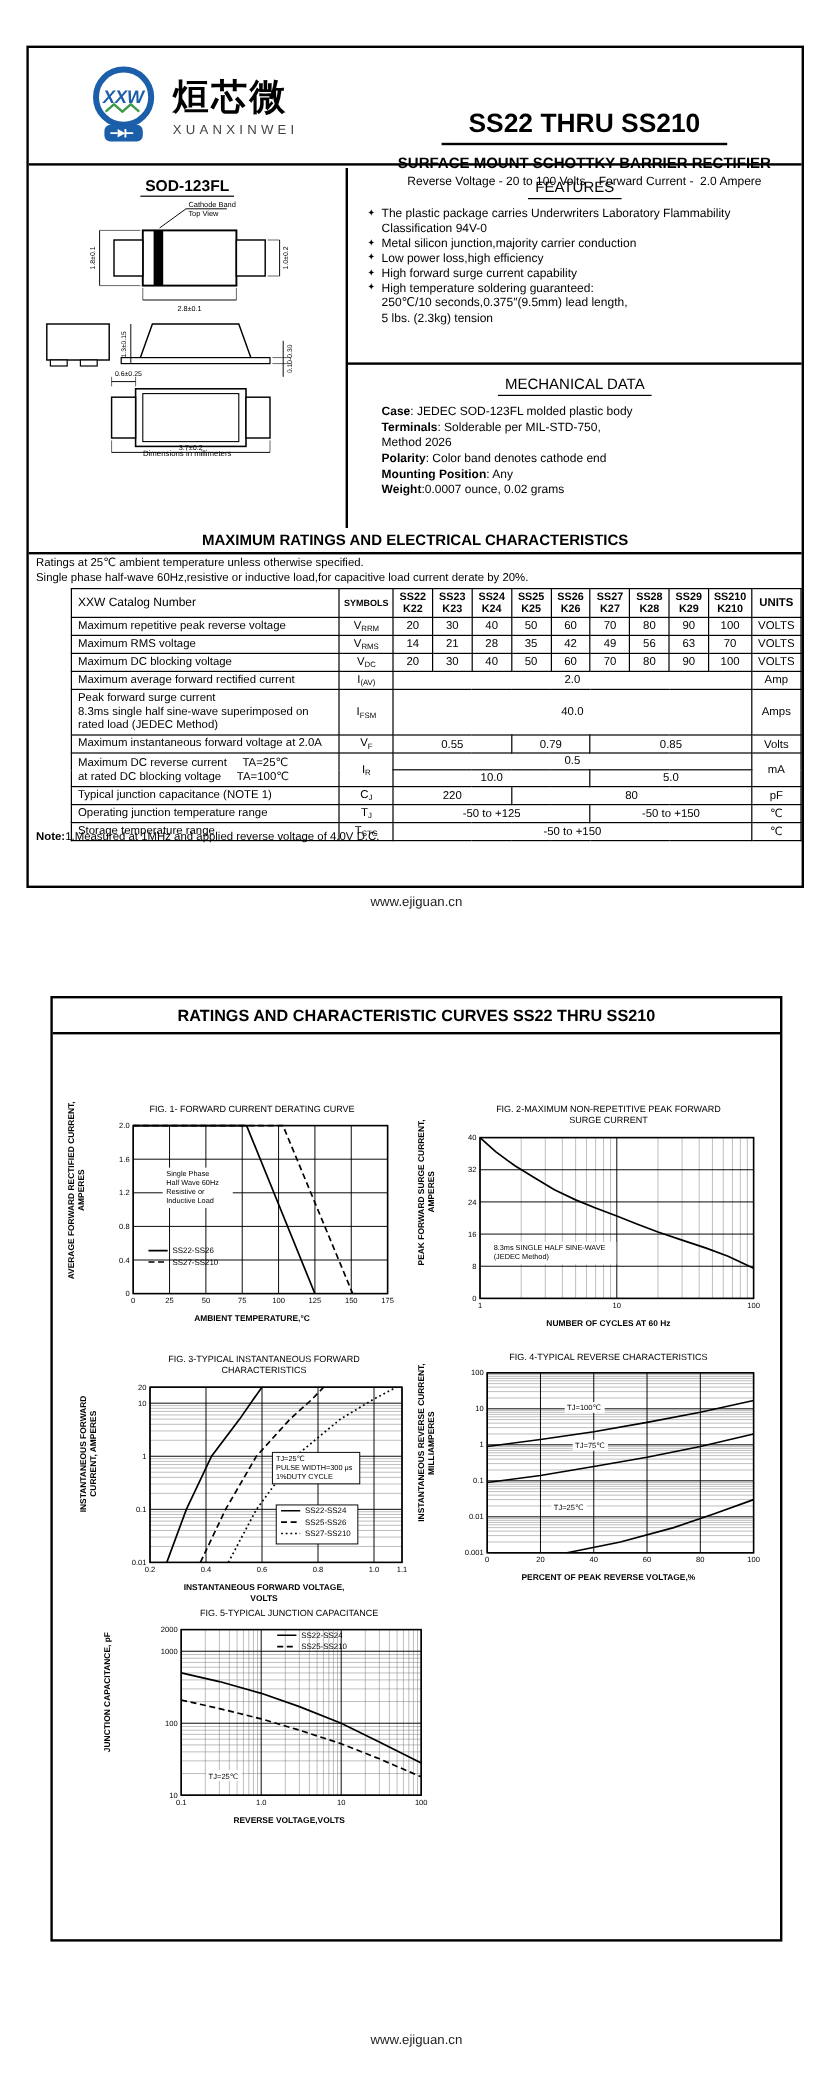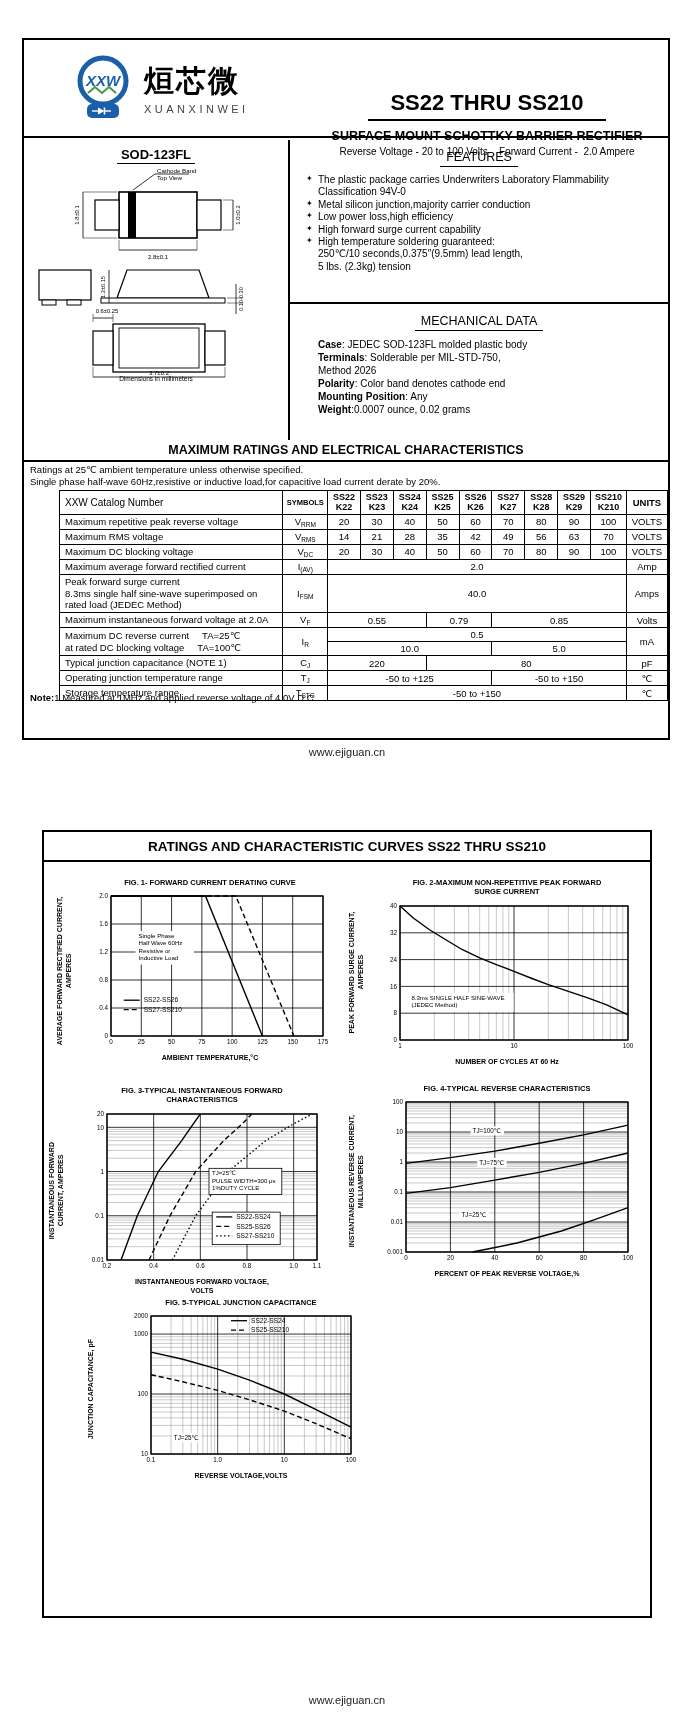--- a/index.html
+++ b/index.html
@@ -67,25 +67,25 @@
   #footer2 { top:1694px; }
 
   
   .p2-heading { border-bottom:2.5px solid #000; text-align:center;
     font-size:13.5px; font-weight:bold; padding:7px 0 6px; }
   .fig { position:absolute; display:flex; align-items:stretch; }
   .fig-ylabel { width:22px; display:flex; align-items:center; justify-content:center;
     writing-mode:vertical-rl; transform:rotate(180deg);
     font-size:7px; font-weight:bold; text-align:center; white-space:pre-line; line-height:1.25; }
   .fig-main { flex:1; text-align:center; }
-  .fig-title { font-size:7.5px; font-weight:bold; white-space:pre-line; line-height:1.25; margin-bottom:3px; }
+  .fig-title { font-size:7.5px; font-weight:normal; white-space:pre-line; line-height:1.25; margin-bottom:3px;margin-top:42px; }
   .fig-xlabel { font-size:7px; font-weight:bold; white-space:pre-line; line-height:1.25; margin-top:2px; }
   #fig1-box { left:10px; top:46px; width:290px; }
   #fig2-box { left:302px; top:46px; width:300px; }
-  #fig3-box { left:2px; top:254px; width:290px; }
+  #fig3-box { left:20px; top:254px; width:290px; }
   #fig4-box { left:302px; top:252px; width:300px; }
   #fig5-box { left:36px; top:466px; width:300px; }
   svg { display:block; }
   .fig-main svg { margin:0 auto; }
 </style>
 </head>
 <body>
 
 <div class="page" id="page1">
 

